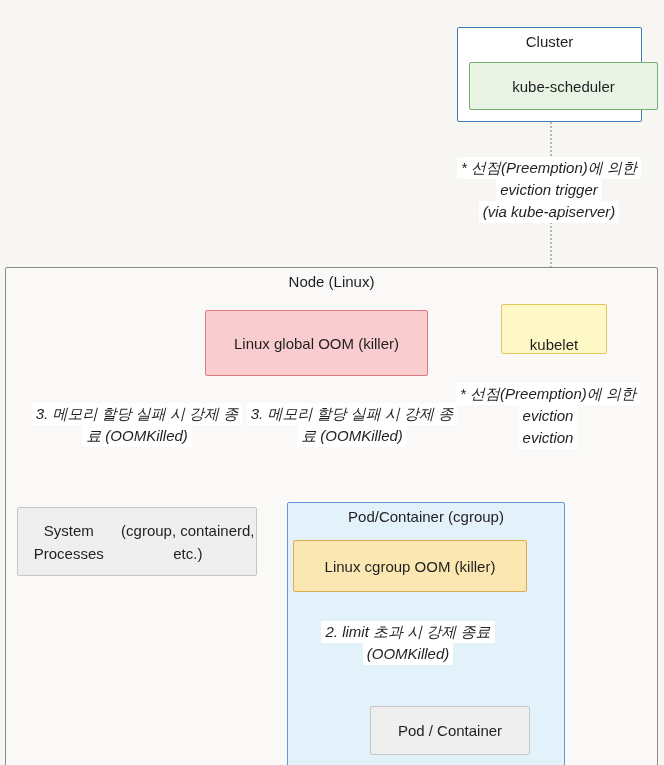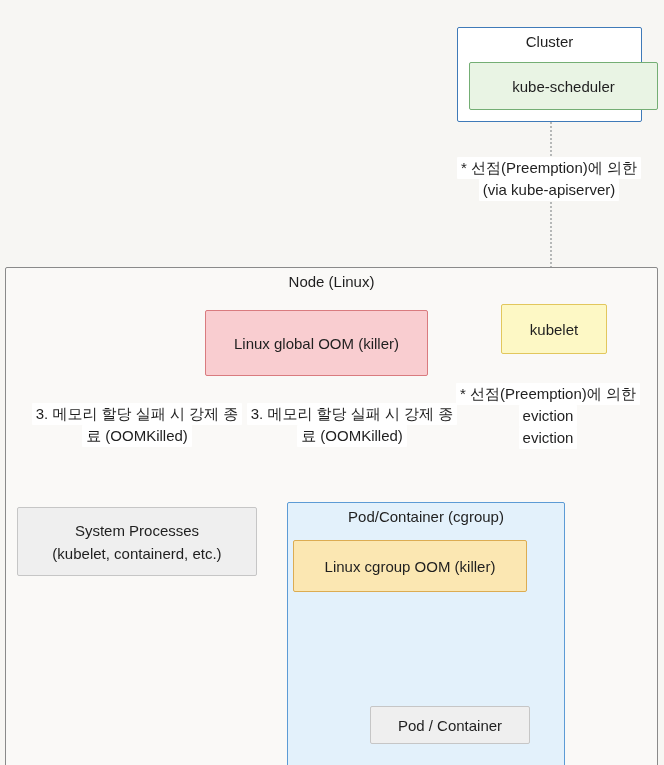--- a/index.html
+++ b/index.html
@@ -18,30 +18,30 @@
   body{background:var(--page-bg);font-family:"Liberation Sans","DejaVu Sans",sans-serif;}
   #stage{position:relative;width:664px;height:765px;background:var(--page-bg);overflow:hidden;
          color:var(--text);font-size:15px;margin-top:20px;}
   #edges{position:absolute;left:0;top:0;width:664px;height:765px;z-index:1;}
   .box{position:absolute;box-sizing:border-box;border:1px solid;border-radius:2px;
        display:flex;align-items:center;justify-content:center;text-align:center;z-index:3;}
   .container-box{position:absolute;box-sizing:border-box;border:1px solid;border-radius:2px;z-index:2;}
   .container-title{position:absolute;left:0;right:0;top:5px;text-align:center;z-index:2;}
   .edge-label{position:absolute;display:flex;flex-direction:column;align-items:center;
               z-index:2;line-height:22px;text-align:center;white-space:nowrap;}
-  .edge-label span{background:var(--label-bg);padding:0 4px;border-radius:1px;}
+  .edge-label span{background:var(--label-bg);padding:0 4px;border-radius:1px;font-style:italic;}
   .cluster{border-color:var(--cluster-border);background:var(--cluster-fill);}
   .green{background:var(--green-fill);border-color:var(--green-border);}
   .pink{background:var(--pink-fill);border-color:var(--pink-border);}
-  .yellow{background:var(--yellow-fill);border-color:var(--yellow-border);}
+  .yellow{background:var(--yellow-fill);border-color:var(--yellow-border);align-items:flex-end;}
   .amber{background:var(--amber-fill);border-color:var(--amber-border);}
   .blue{background:var(--blue-fill);border-color:var(--blue-border);}
   .gray{background:var(--gray-fill);border-color:var(--gray-border);}
   .nodebox{background:var(--node-fill);border-color:var(--node-border);}
-  .two-line{flex-direction:column;line-height:23px;}
+  .two-line{flex-direction:row;line-height:23px;}
 </style>
 </head>
 <body>
 
 <div id="stage">
 
   <svg id="edges" viewBox="0 0 664 765">
     <g fill="none" style="stroke:var(--line)" stroke-width="1.2">
       <path d="M551,90 L551,276" stroke-dasharray="2 2"></path>
       <path d="M553,335 L553,663 Q553,671 545,671 L500,671 Q491,671 491,676 L491,677" stroke-dasharray="2 2"></path>
@@ -60,20 +60,21 @@
 
   <div class="container-box cluster" style="left:457px;top:7px;width:185px;height:95px;">
     <div class="container-title">Cluster</div>
   </div>
   <div class="box green" style="left:469px;top:42px;width:189px;height:48px;">
     <span>kube-scheduler</span>
   </div>
 
   <div class="edge-label" style="left:429px;top:137px;width:240px;">
     <span>* 선점(Preemption)에 의한</span>
+    <span>eviction trigger</span>
     <span>(via kube-apiserver)</span>
   </div>
 
   <div class="container-box nodebox" style="left:5px;top:247px;width:653px;height:509px;">
     <div class="container-title">Node (Linux)</div>
   </div>
 
   <div class="box pink" style="left:205px;top:290px;width:223px;height:66px;">
     <span>Linux global OOM (killer)</span>
   </div>
@@ -93,29 +94,33 @@
   </div>
 
   <div class="edge-label" style="left:448px;top:363px;width:200px;">
     <span>* 선점(Preemption)에 의한</span>
     <span>eviction</span>
     <span>eviction</span>
   </div>
 
   <div class="box gray two-line" style="left:17px;top:487px;width:240px;height:69px;">
     <span>System Processes</span>
-    <span>(kubelet, containerd, etc.)</span>
+    <span>(cgroup, containerd, etc.)</span>
   </div>
 
   <div class="container-box blue" style="left:287px;top:482px;width:278px;height:265px;">
     <div class="container-title">Pod/Container (cgroup)</div>
   </div>
 
   <div class="box amber" style="left:293px;top:520px;width:234px;height:52px;text-align:right;">
     <span>Linux cgroup OOM (killer)</span>
   </div>
 
+  <div class="edge-label" style="left:318px;top:601px;width:180px;">
+    <span>2. limit 초과 시 강제 종료</span>
+    <span>(OOMKilled)</span>
+  </div>
 
-  <div class="box gray" style="left:370px;top:686px;width:160px;height:38px;">
+  <div class="box gray" style="left:370px;top:686px;width:160px;height:49px;">
     <span>Pod / Container</span>
   </div>
 
 </div>
 
 </body></html>

